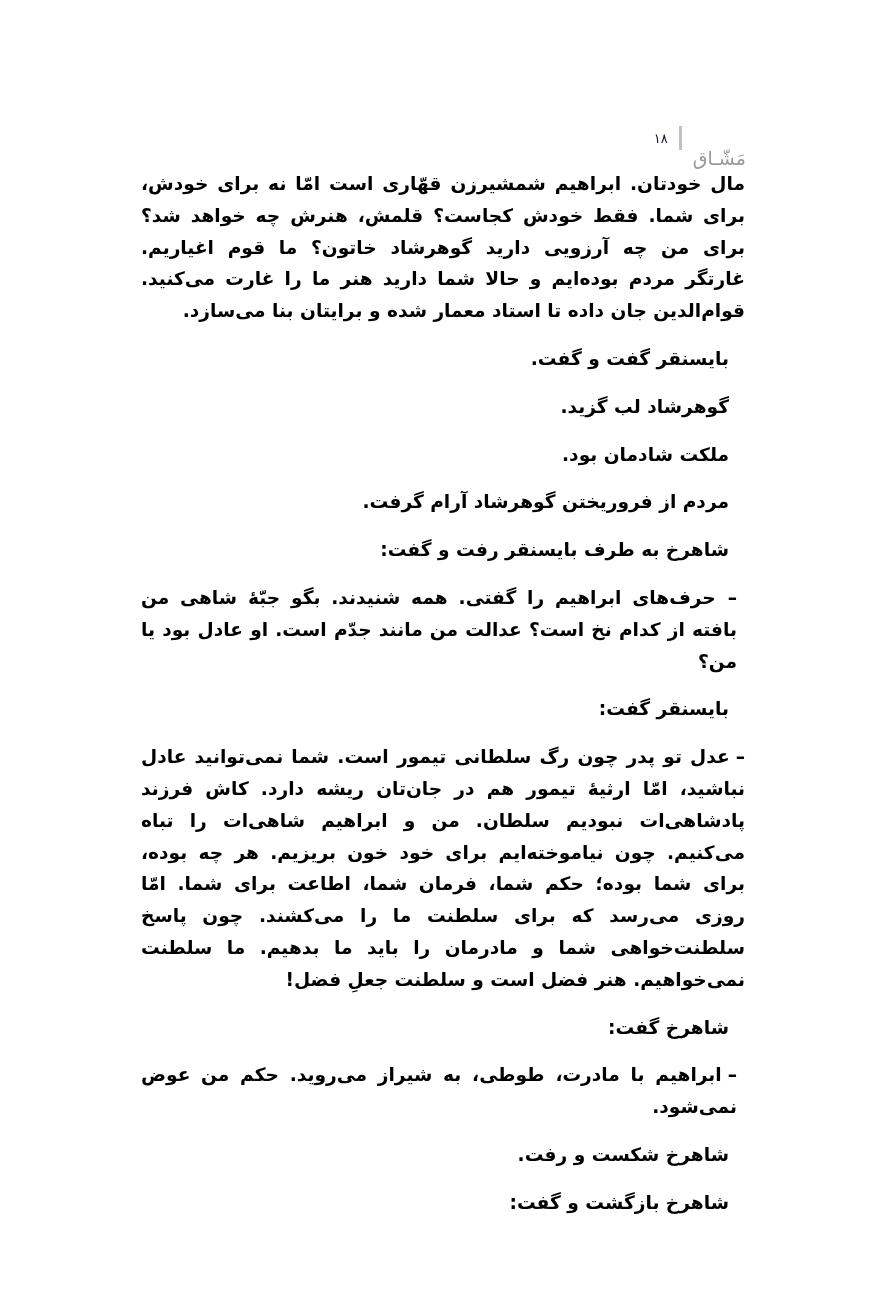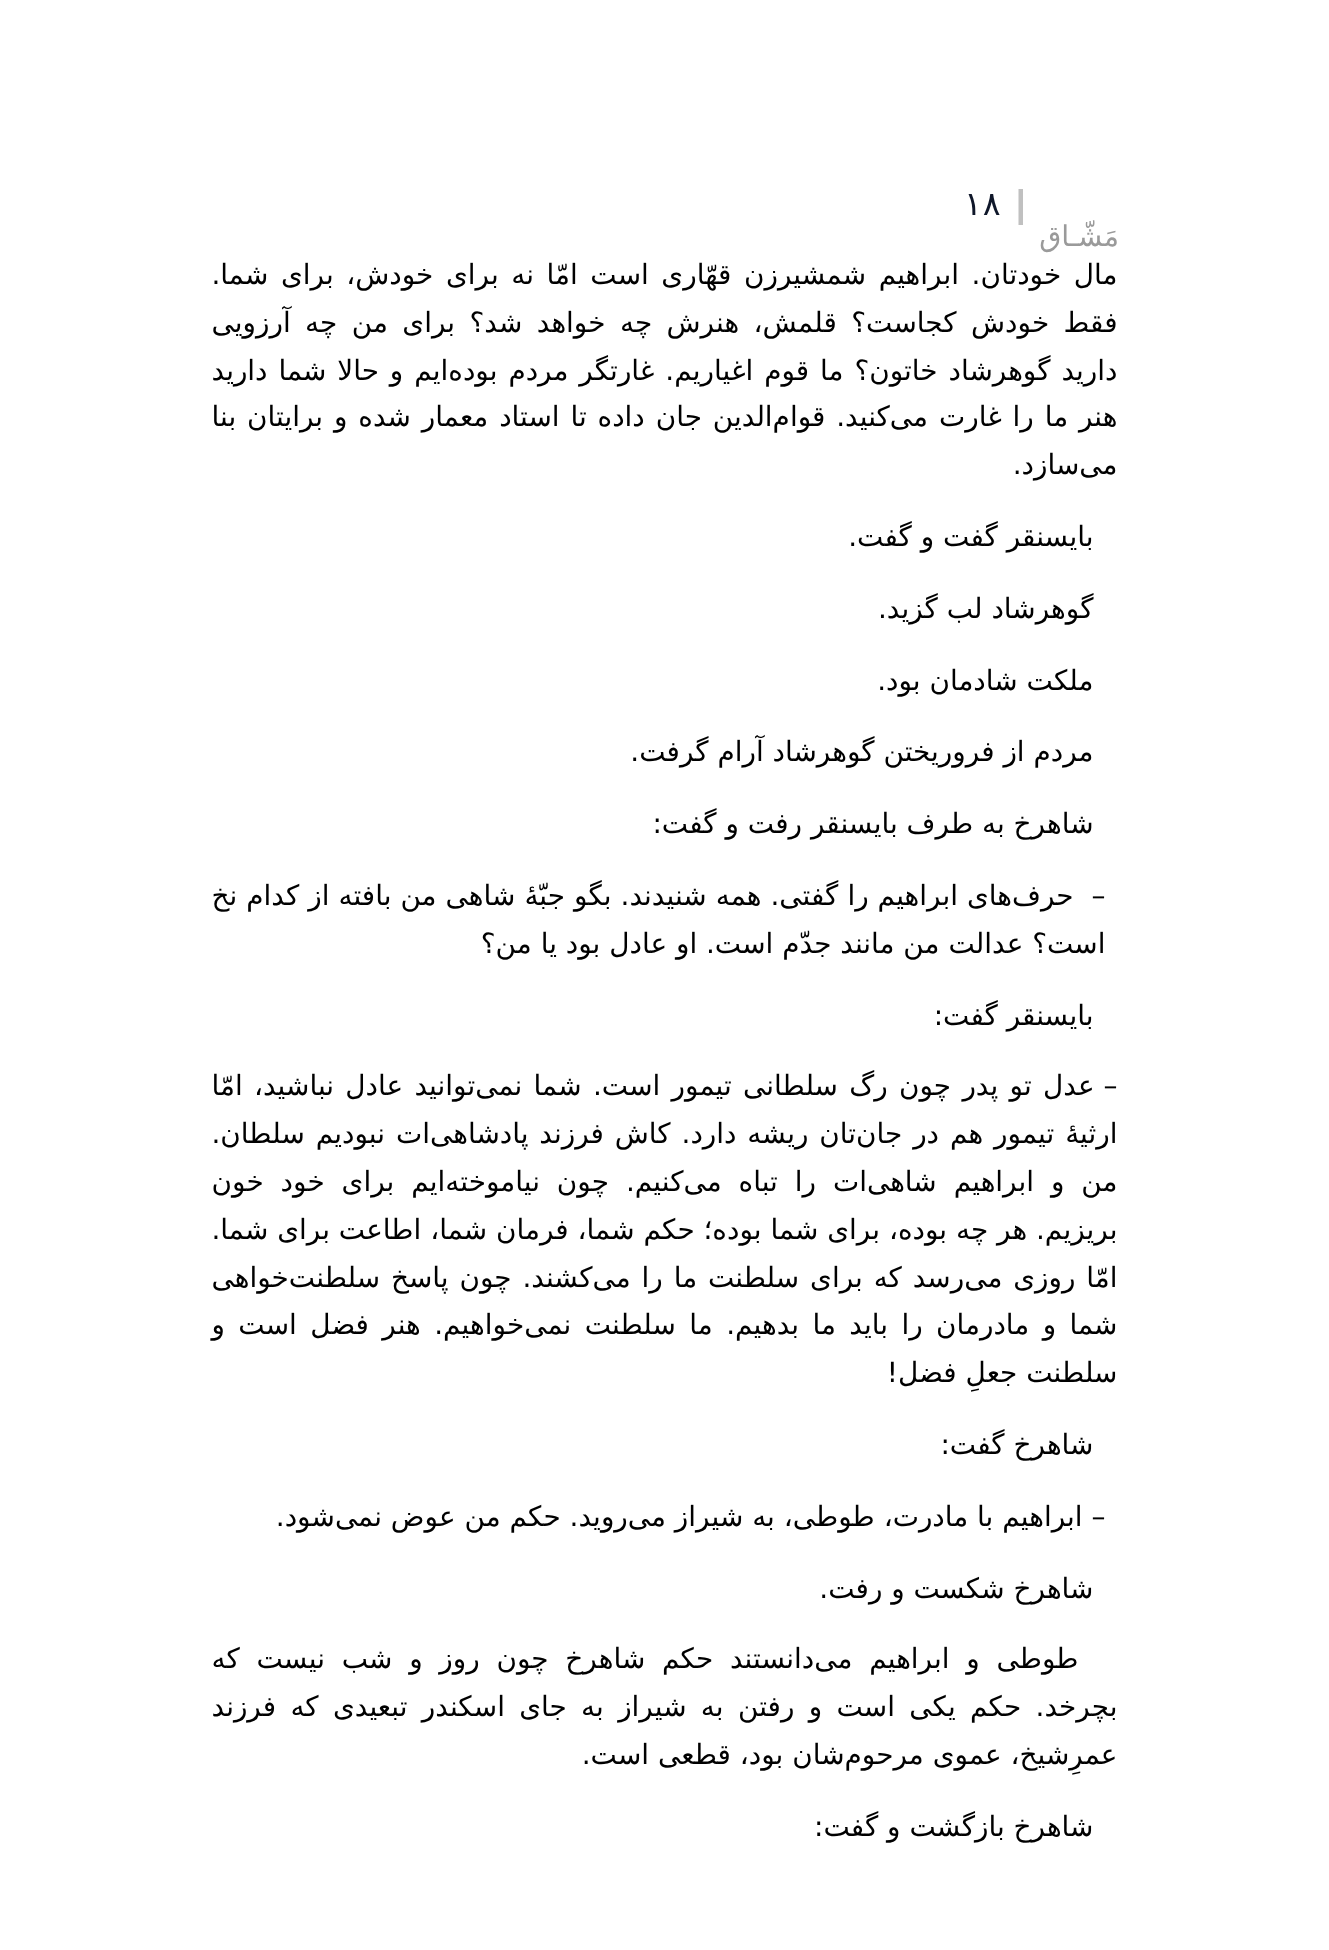--- a/index.html
+++ b/index.html
@@ -42,39 +42,39 @@
     white-space: nowrap;
     margin-top: 41px;
   }
   .head-rule {
     display: block;
     width: 3px;
     height: 24px;
     background: #c0c0c0;
   }
   .folio {
-    font-size: 22px;
+    font-size: 13px;
     color: #0f172a;
     line-height: 1;
     white-space: nowrap;
-    font-family: Liberation Mono, monospace;
   }
 
   
   .textblock {
     position: absolute;
     top: 168px;
     right: 141px;
     left: 141px;
     width: 604px;
     direction: rtl;
     text-align: justify;
     text-align-last: right;
     font-size: 18.6px;
     line-height: 31.8px;
+    font-weight: bold;
   }
 
   .para {
     margin: 0;
     text-align: justify;
     text-align-last: right;
     text-justify: inter-word;
   }
   .para.indent-first {
     text-indent: 26px;
@@ -135,18 +135,17 @@
     </p>
 
     <p class="line-left">شاهرخ گفت:</p>
 
     <p class="dialogue inset">
       <span class="dash">–</span><span>ابراهیم با مادرت، طوطی، به شیراز می‌روید. حکم من عوض نمی‌شود.</span>
     </p>
 
     <p class="line-left">شاهرخ شکست و رفت.</p>
 
-    <p class="para indent-first">طوطی و ابراهیم می‌دانستند حکم شاهرخ چون روز و شب نیست که بچرخد. حکم یکی است و رفتن به شیراز به جای اسکندر تبعیدی که فرزند عمرِشیخ، عموی مرحوم‌شان بود، قطعی است.</p>
 
     <p class="line-left">شاهرخ بازگشت و گفت:</p>
 
   </div>
 </div>
 
 </body></html>

